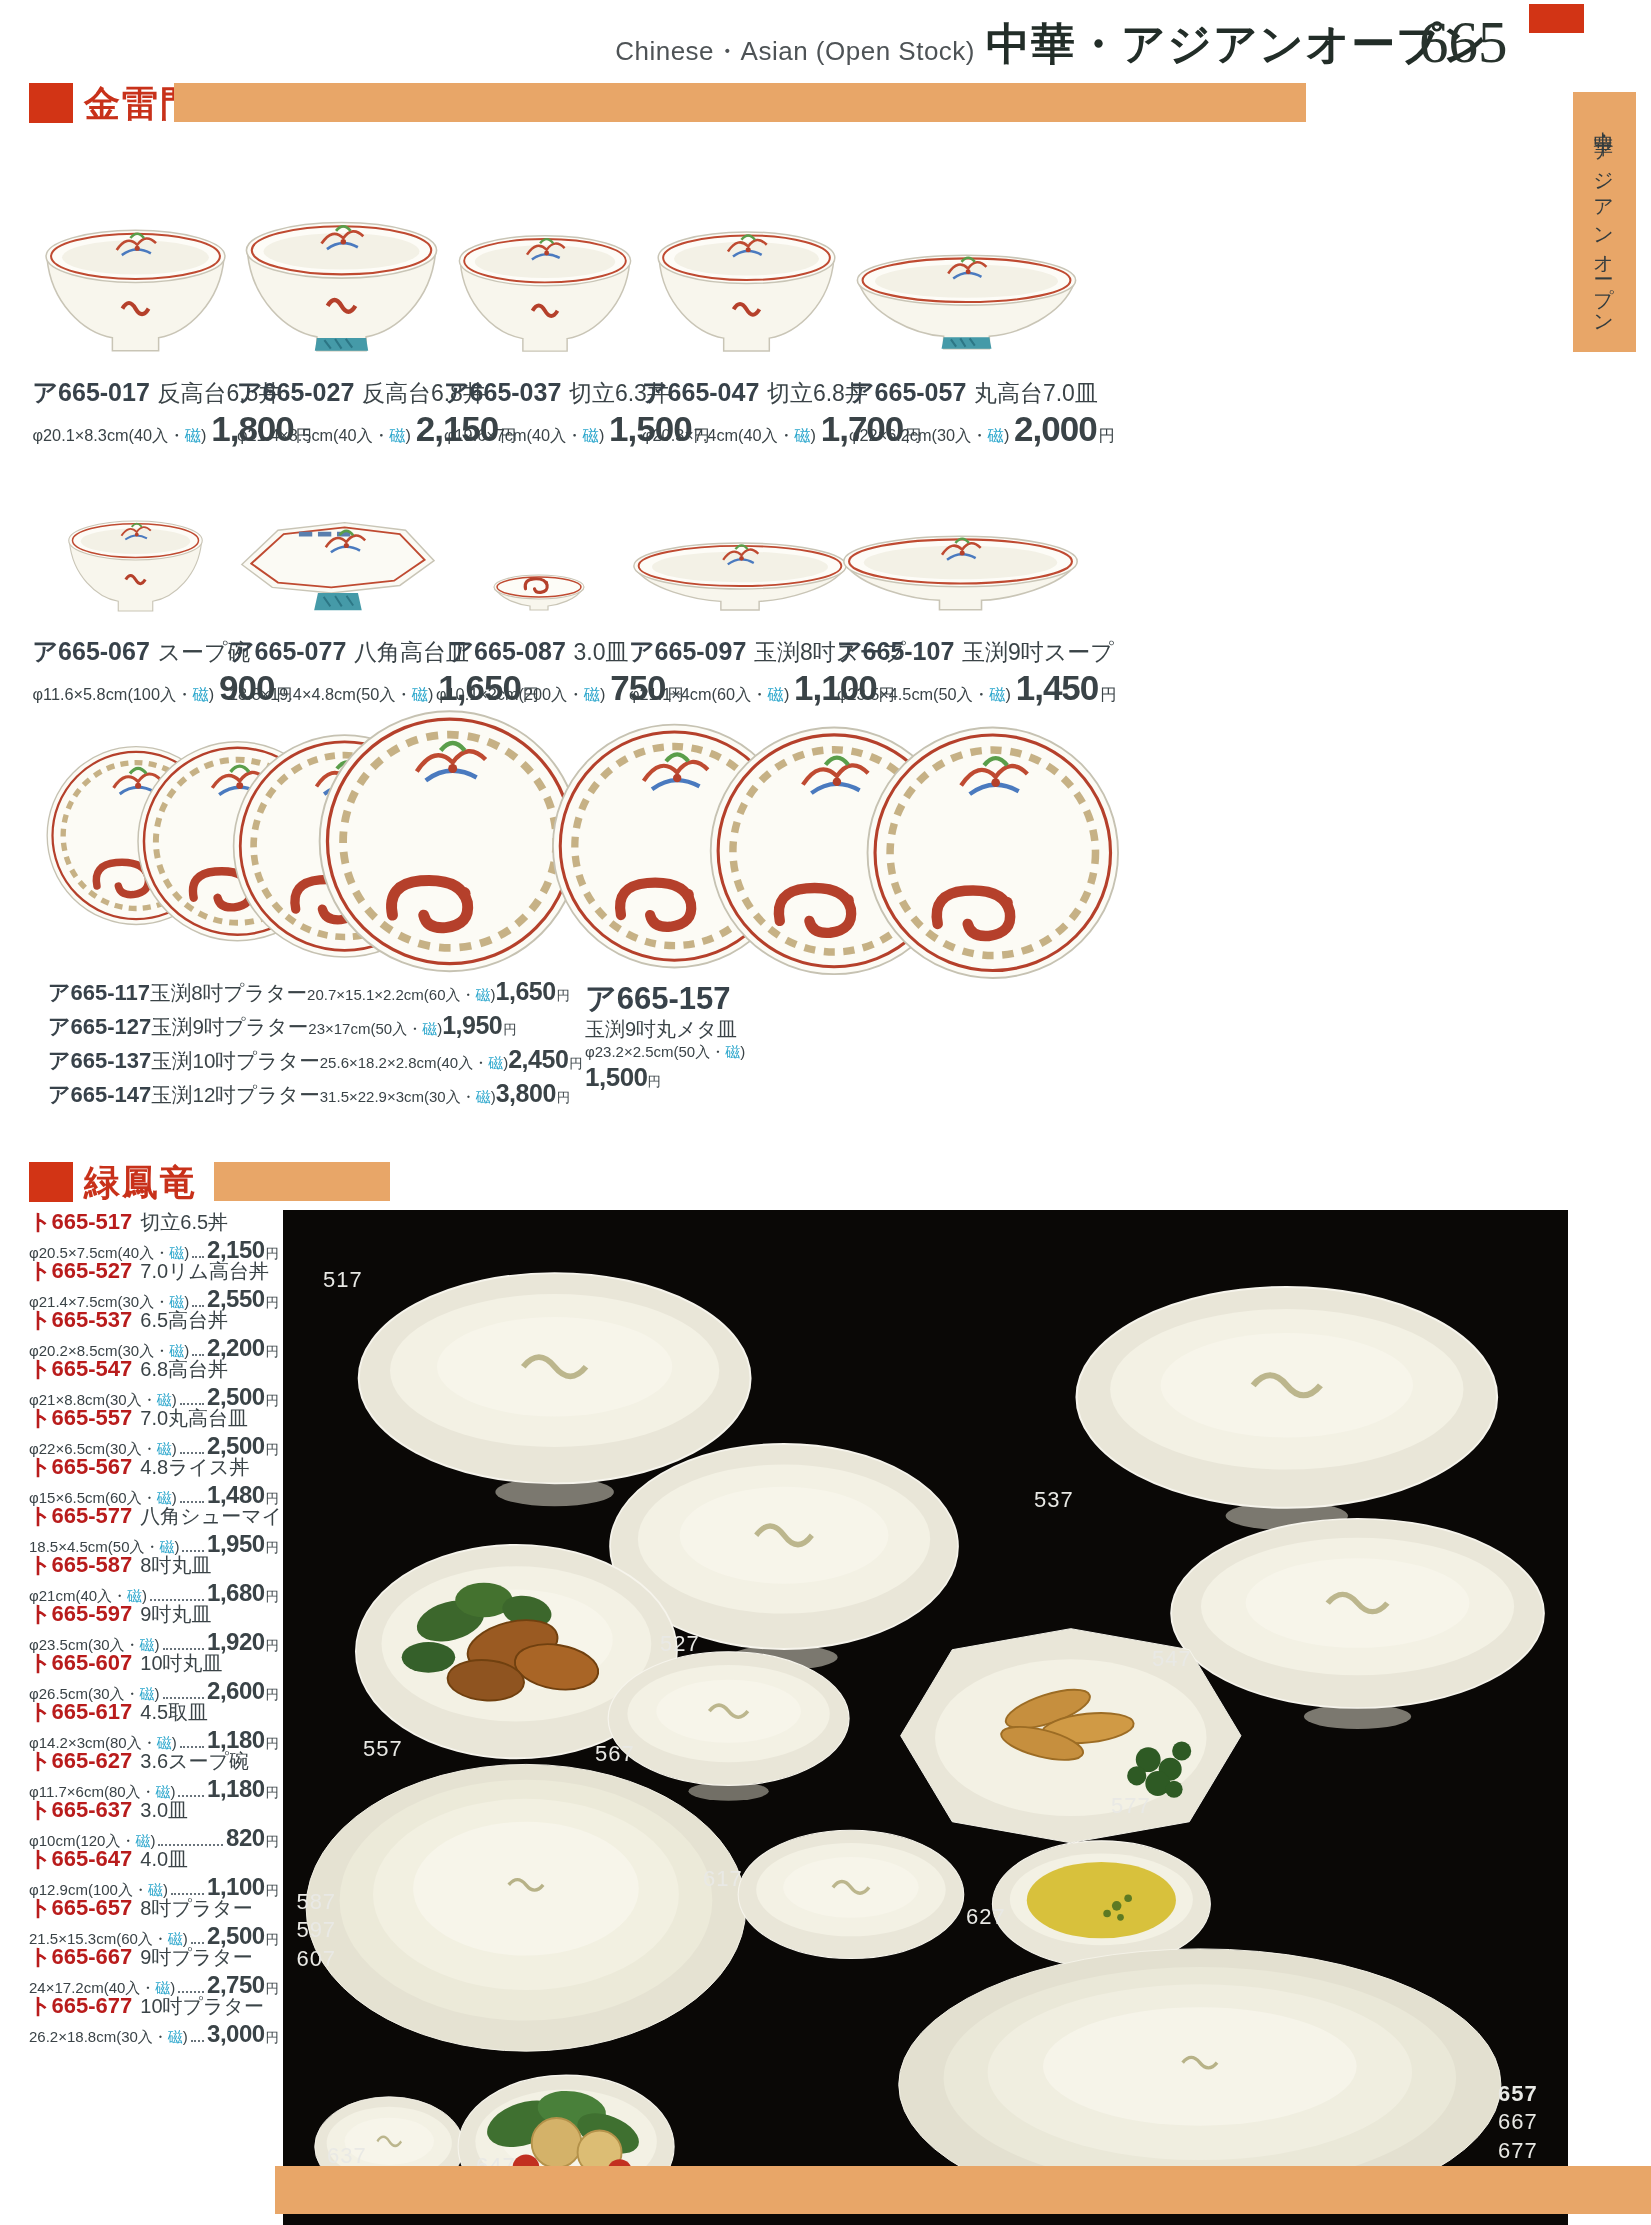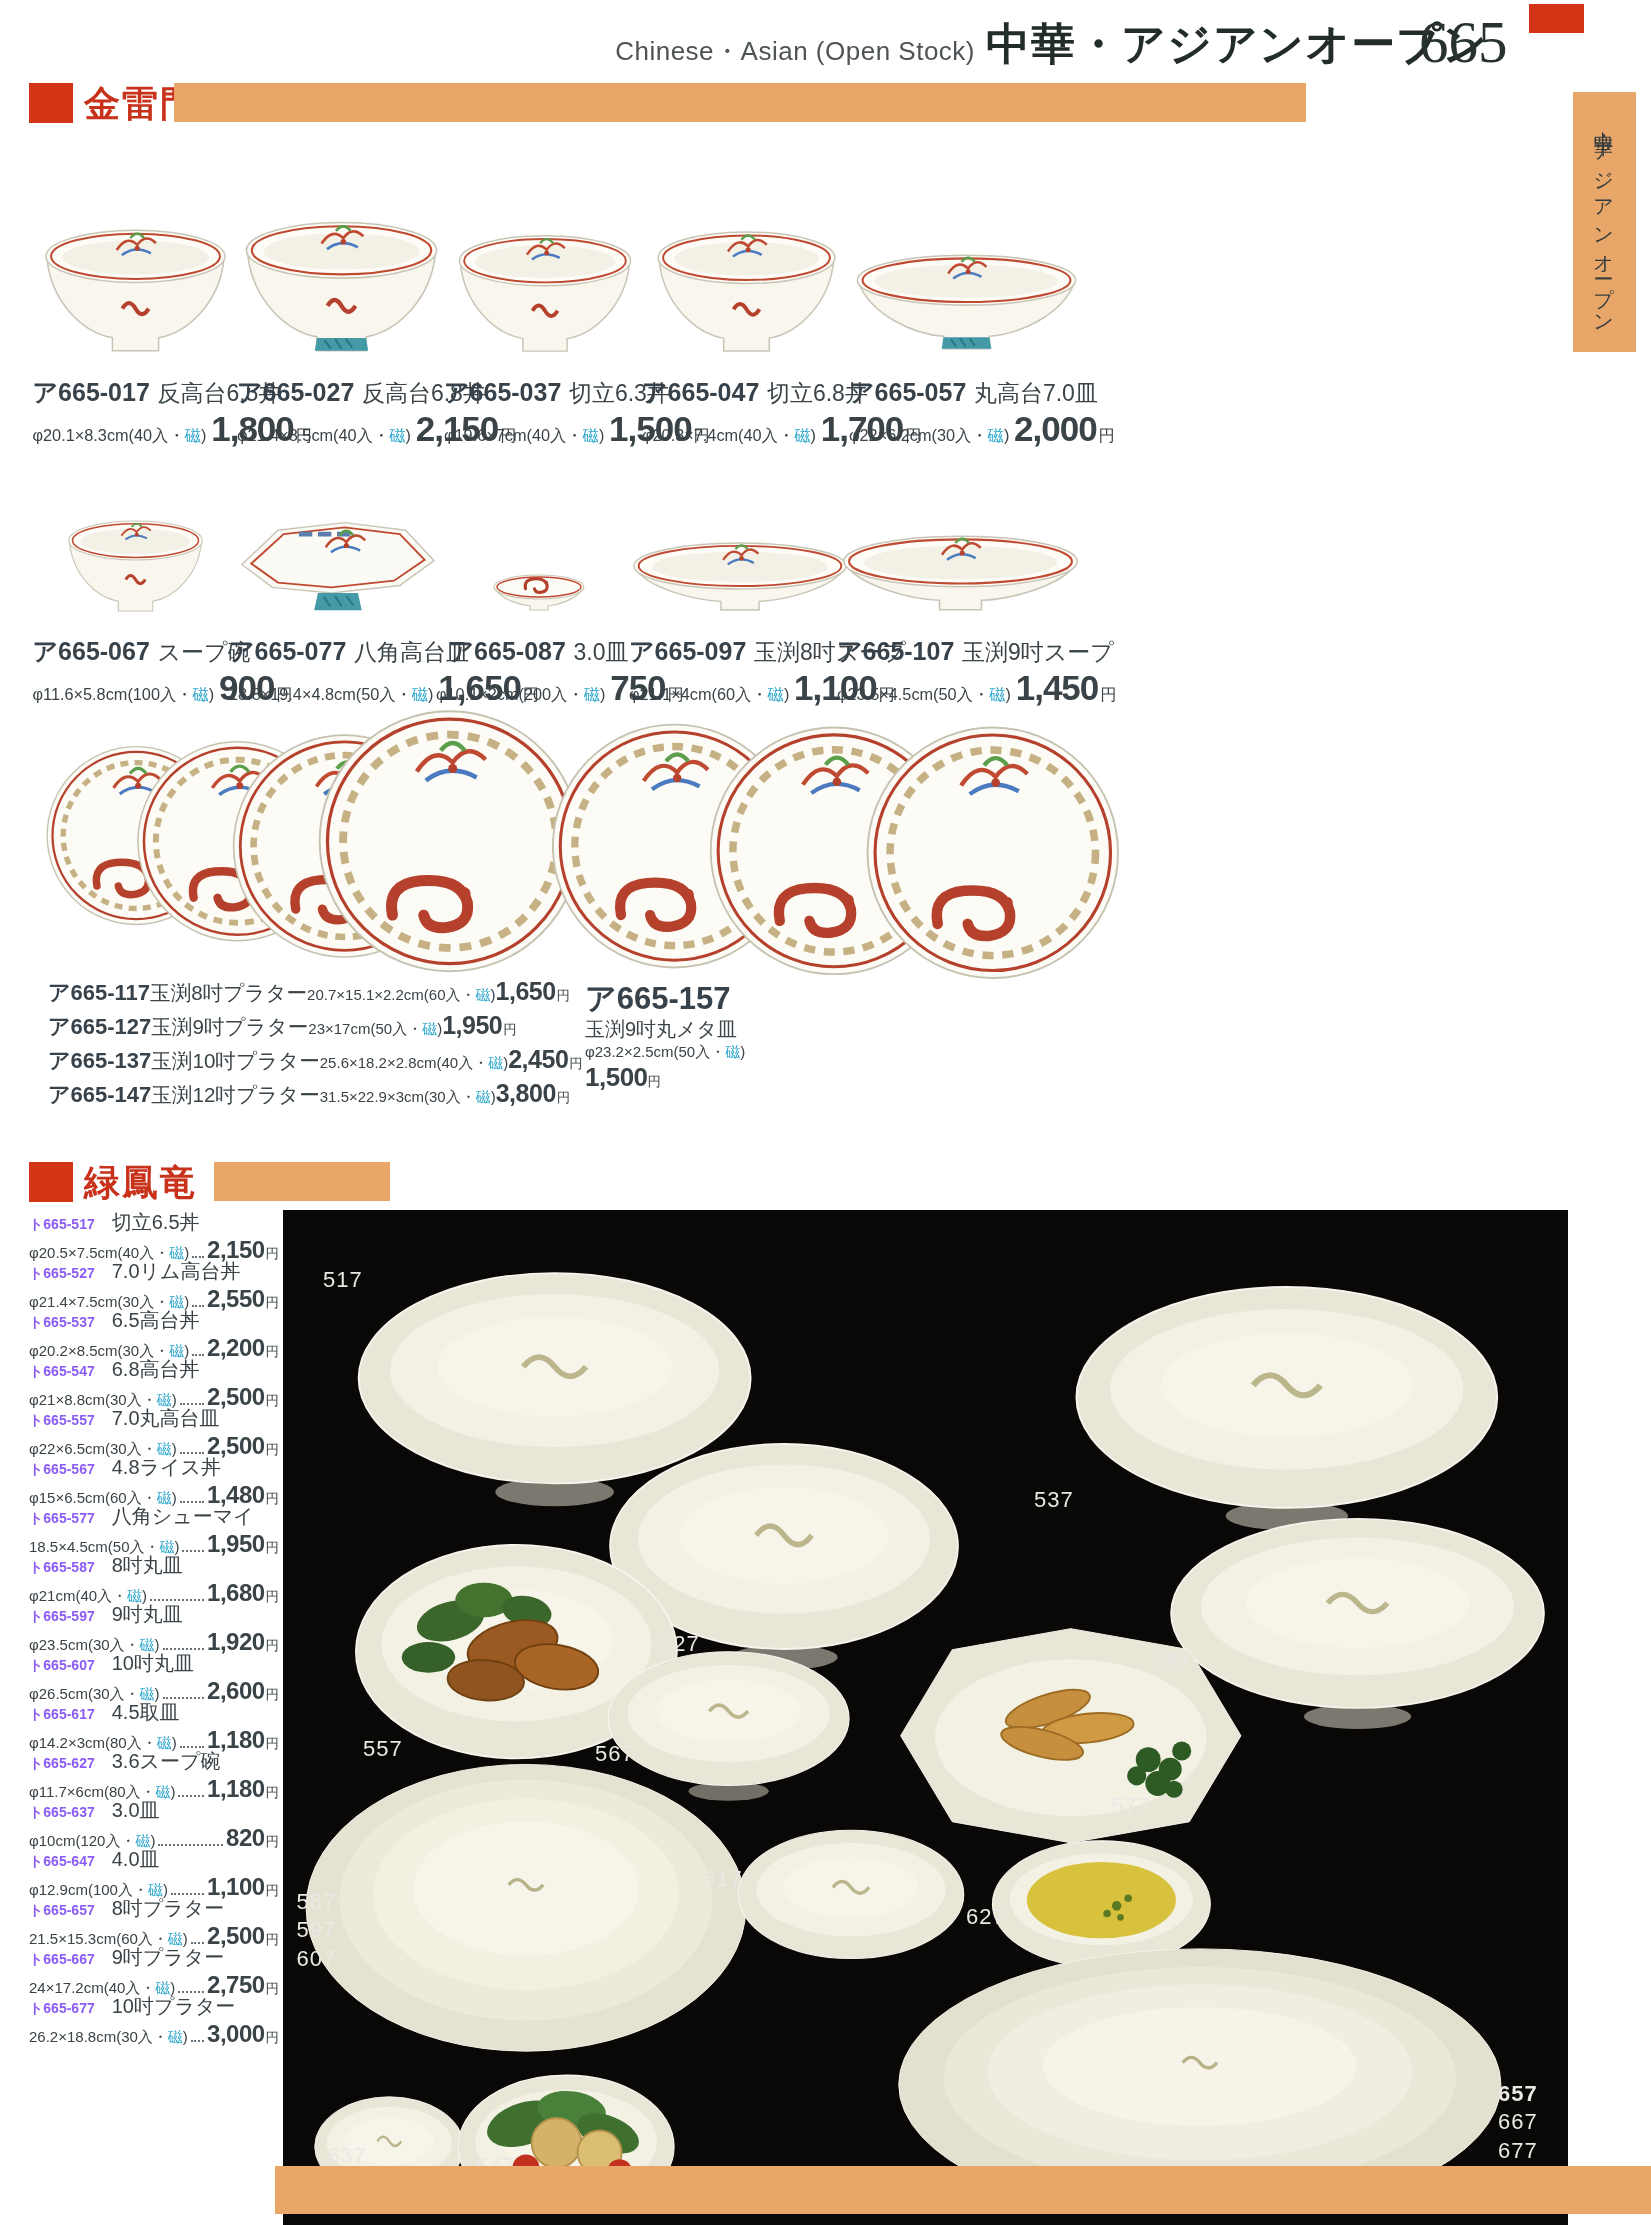--- a/index.html
+++ b/index.html
@@ -53,22 +53,22 @@
   .rblk .n{font-size:20px;margin-top:1px;}
   .rblk .s{font-size:15px;margin-top:1.9px;}
   .rblk .pr{margin-top:2.9px;}
   .rblk .p{font-size:26px;font-weight:bold;letter-spacing:-0.5px;}
   .rblk .y{font-size:13.4px;}
 
   
   .rlist{position:absolute;left:29px;top:1210px;width:250px;}
   .litem{height:49px;}
   .l1{white-space:nowrap;line-height:24px;}
-  .lcode{font-weight:bold;font-size:14px;color:#8b5cf6;}
-  .lname{font-size:20px;margin-left:17px;}
+  .lcode{font-weight:bold;font-size:22px;color:#b91c1c;}
+  .lname{font-size:20px;margin-left:8px;}
   .l2{display:flex;align-items:baseline;height:24px;white-space:nowrap;}
   .ls{font-size:15px;}
   .lead{flex:1;border-bottom:2.4px dotted #68727a;margin:0 2.9px 6.7px 2.9px;min-width:7.6px;}
   .lp{font-size:24px;font-weight:bold;letter-spacing:-0.5px;}
   .ly{font-size:13.4px;margin-left:1px;}
 
   
   .photo{position:absolute;left:283px;top:1210px;width:1285px;height:1220px;background:#0a0806;}
   .plabel{position:absolute;color:#e9e9e5;font-size:22px;letter-spacing:1px;}
 

